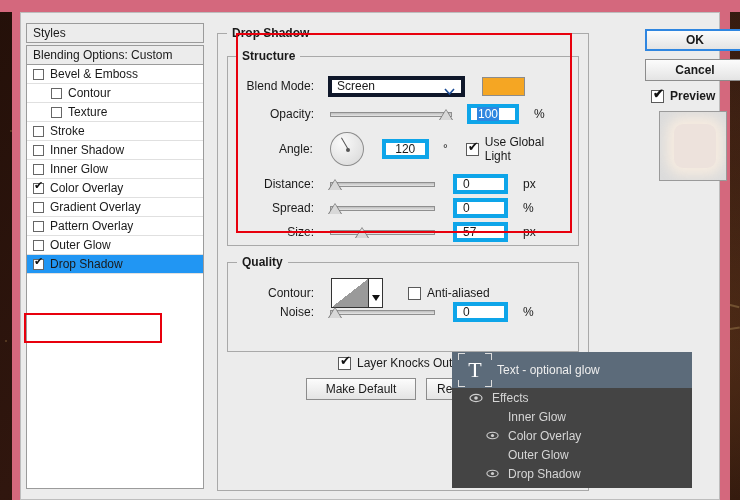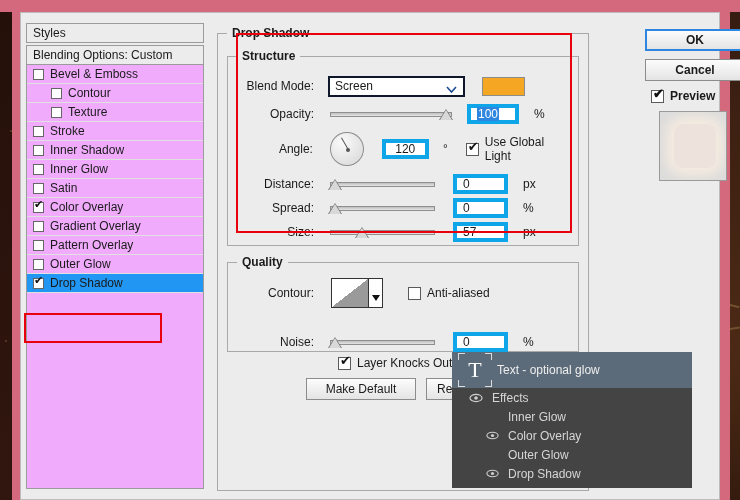--- a/index.html
+++ b/index.html
@@ -25,21 +25,21 @@
   
   #dialog { position:absolute; left:20px; top:12px; width:700px; height:488px;
     background:#ececec; border:1px solid #bdbdbd; }
 
   
   #styles-panel { position:absolute; left:5px; top:10px; width:178px; height:468px;
     background:#ececec; }
   .list-hdr { border:1px solid #9b9b9b; background:#ececec; height:20px; line-height:19px;
     padding-left:6px; font-size:12px; }
   .list-hdr.second { margin-top:2px; }
-  #style-items { border:1px solid #9b9b9b; border-top:none; background:#f0abfc;
+  #style-items { border:1px solid #9b9b9b; border-top:none; background:#ffffff;
     height:424px; margin-top:0; }
   .style-row { height:19px; line-height:19px; display:flex; align-items:center;
     padding-left:6px; border-bottom:1px solid #e0e0e0; position:relative; }
   .style-row.indent { padding-left:24px; }
   .style-row.selected { background:#2196f3; }
   .cb { width:11px; height:11px; border:1px solid #666; background:#fff;
     display:inline-block; margin-right:6px; position:relative; flex:none; }
   .cb.checked::after { content:"✔"; position:absolute; left:0px; top:-4px;
     font-size:11px; line-height:11px; color:#111; }
   .style-label { font-size:12px; }
@@ -52,21 +52,21 @@
   .group { position:absolute; border:1px solid #a9a9a9; }
   .group > .legend { position:absolute; top:-8px; left:9px; background:#ececec;
     padding:0 5px; font-weight:bold; font-size:12px; }
   #grp-dropshadow { left:0; top:10px; width:372px; height:458px; }
   #grp-structure { left:9px; top:22px; width:352px; height:190px; }
   #grp-quality   { left:9px; top:228px; width:352px; height:90px; }
 
   .row { position:absolute; display:flex; align-items:center; height:22px;gap:8px; }
   .lbl { text-align:right; font-size:12px; }
 
-  .select { height:21px; border:2px solid #0f172a; background:#fff;
+  .select { height:21px; border:4px solid #0f172a; background:#fff;
     display:flex; align-items:center; padding-left:5px; font-size:12px;
     position:relative; }
   .select .chev { position:absolute; right:6px; top:5px; }
   .swatch { height:19px; border:1px solid #8c8c8c; }
 
   .slider { position:relative; height:14px; }
   .slider .track { position:absolute; left:0; right:0; top:5px; height:5px;
     background:linear-gradient(#bdbdbd,#e6e6e6); border:1px solid #8f8f8f; }
   .slider .thumb { position:absolute; top:1px; width:12px; height:12px; }
   .slider .thumb::after { content:""; position:absolute; left:0; top:2px;
@@ -178,24 +178,20 @@
         </div>
         <div class="style-row">
           <span class="cb"></span>
           <span class="style-label">Inner Shadow</span>
         </div>
         <div class="style-row">
           <span class="cb"></span>
           <span class="style-label">Inner Glow</span>
         </div>
         <div class="style-row">
-          <span class="cb"></span>
-          <span class="style-label">Satin</span>
-        </div>
-        <div class="style-row">
           <span class="cb checked"></span>
           <span class="style-label">Color Overlay</span>
         </div>
         <div class="style-row">
           <span class="cb"></span>
           <span class="style-label">Gradient Overlay</span>
         </div>
         <div class="style-row">
           <span class="cb"></span>
           <span class="style-label">Pattern Overlay</span>
@@ -313,21 +309,21 @@
                   </svg>
               </span>
             </div>
           </div>
           <div class="cbrow" style="margin-left:17px;">
             <span class="cb14"></span>
             <span>Anti-aliased</span>
           </div>
         </div>
 
-        <div class="row" style="left:8px; top:68px; width:336px;">
+        <div class="row" style="left:8px; top:38px; width:336px;">
           <span class="lbl" style="width:78px;">Noise:</span>
           <div class="slider" style="margin-left:8px; width:105px;">
             <div class="track"></div>
             <div class="thumb" style="left:-1px;"></div>
           </div>
           <div class="numfield" style="margin-left:10px; width:55px;">
             <span>0</span>
           </div>
           <span class="unit">%</span>
         </div>

